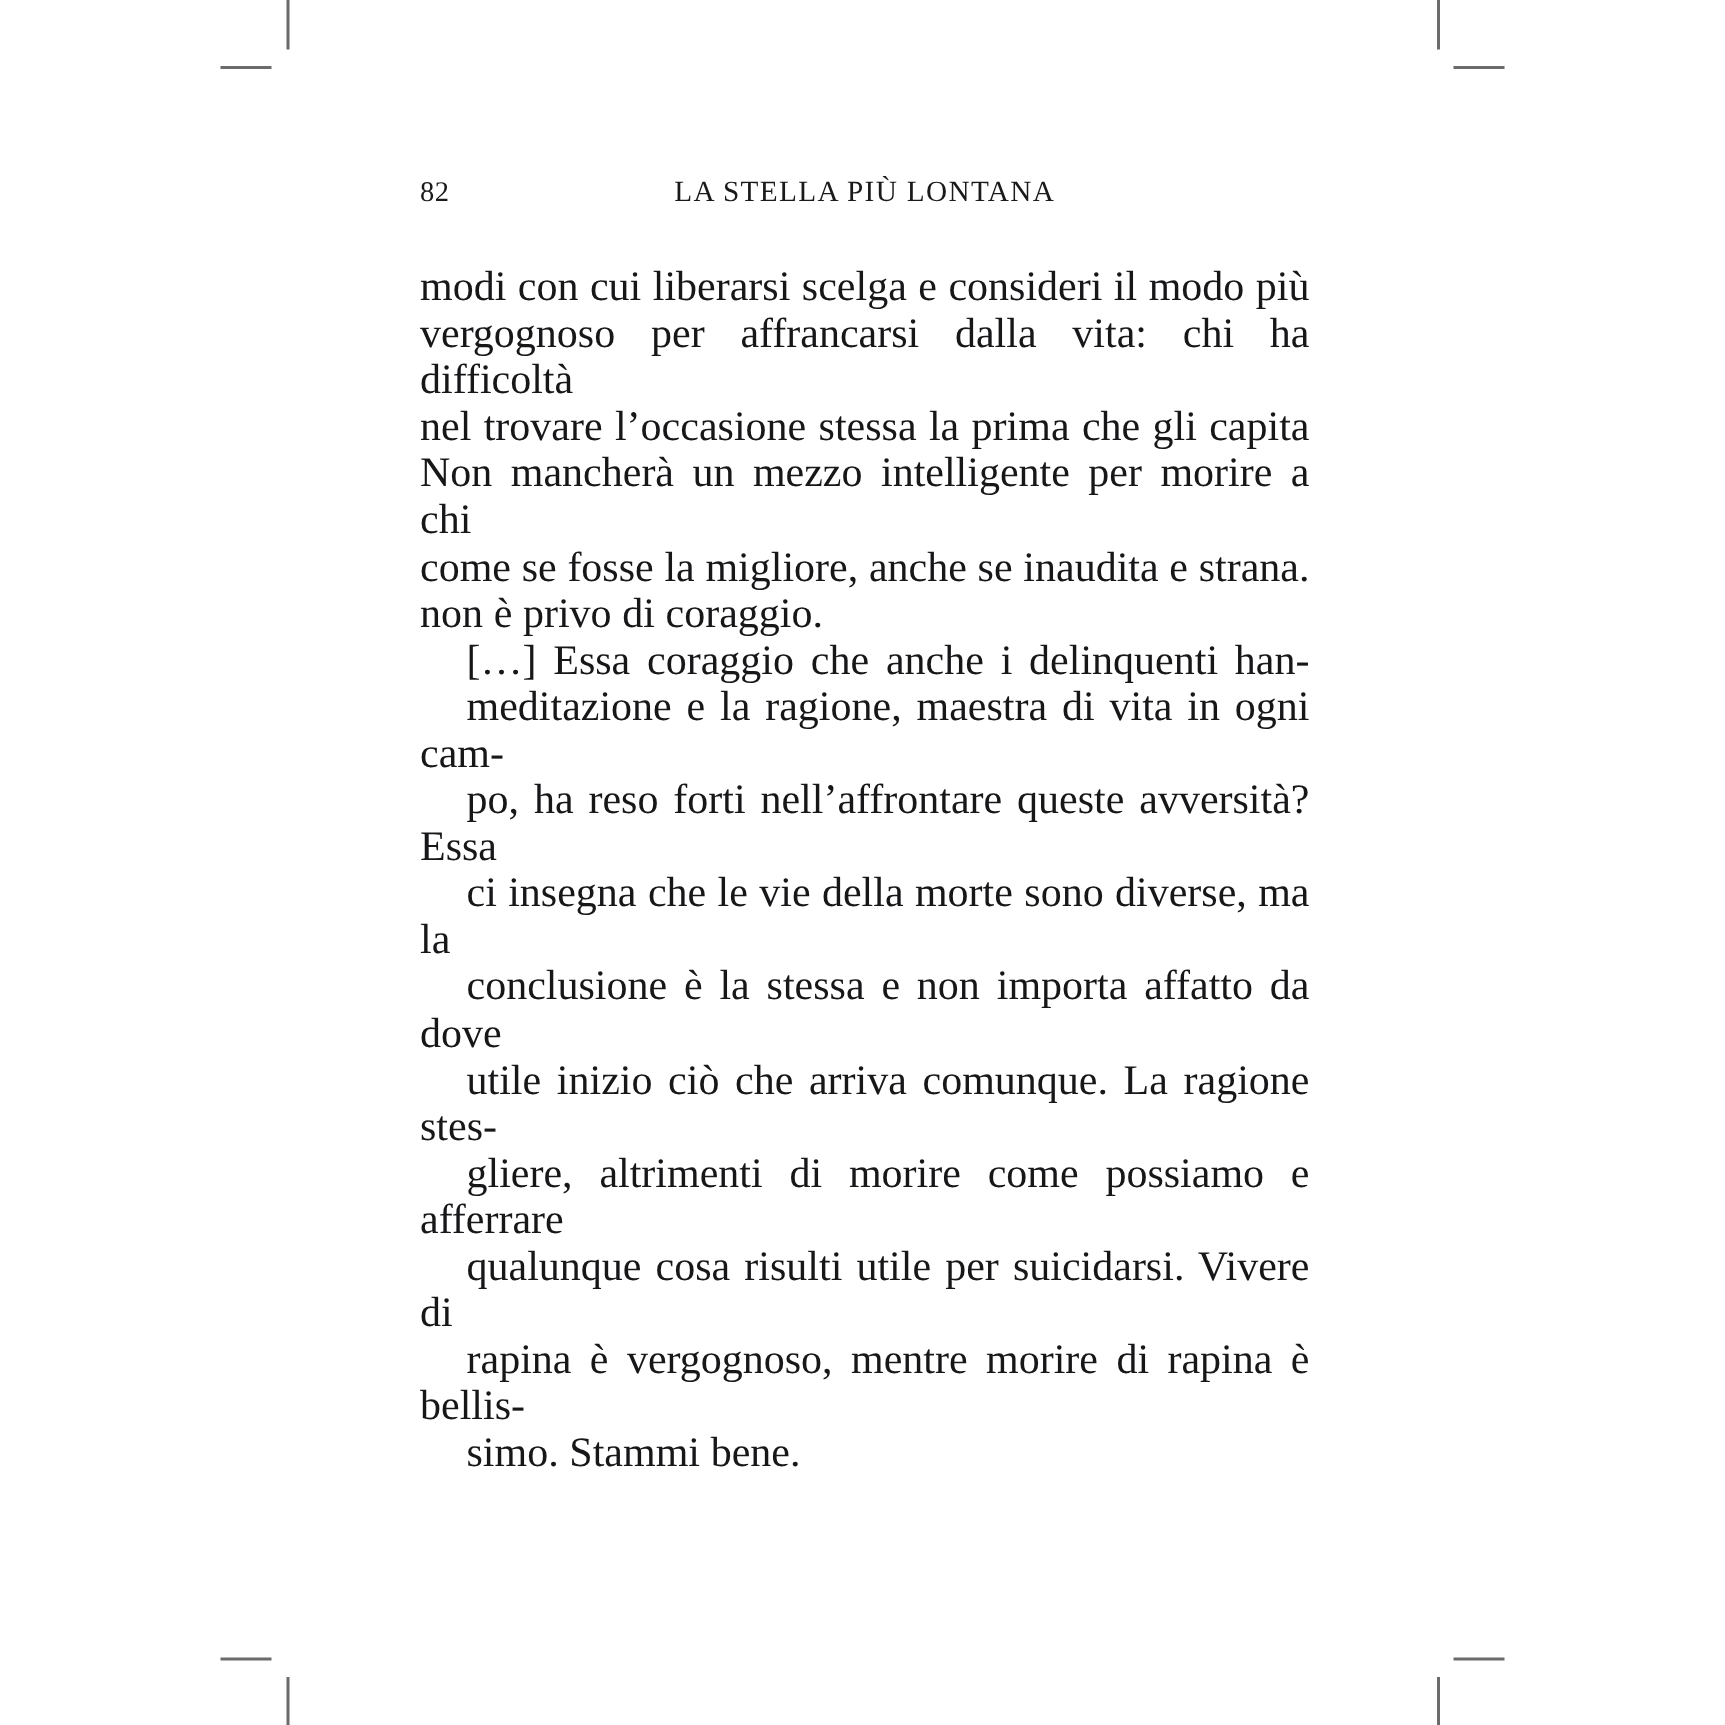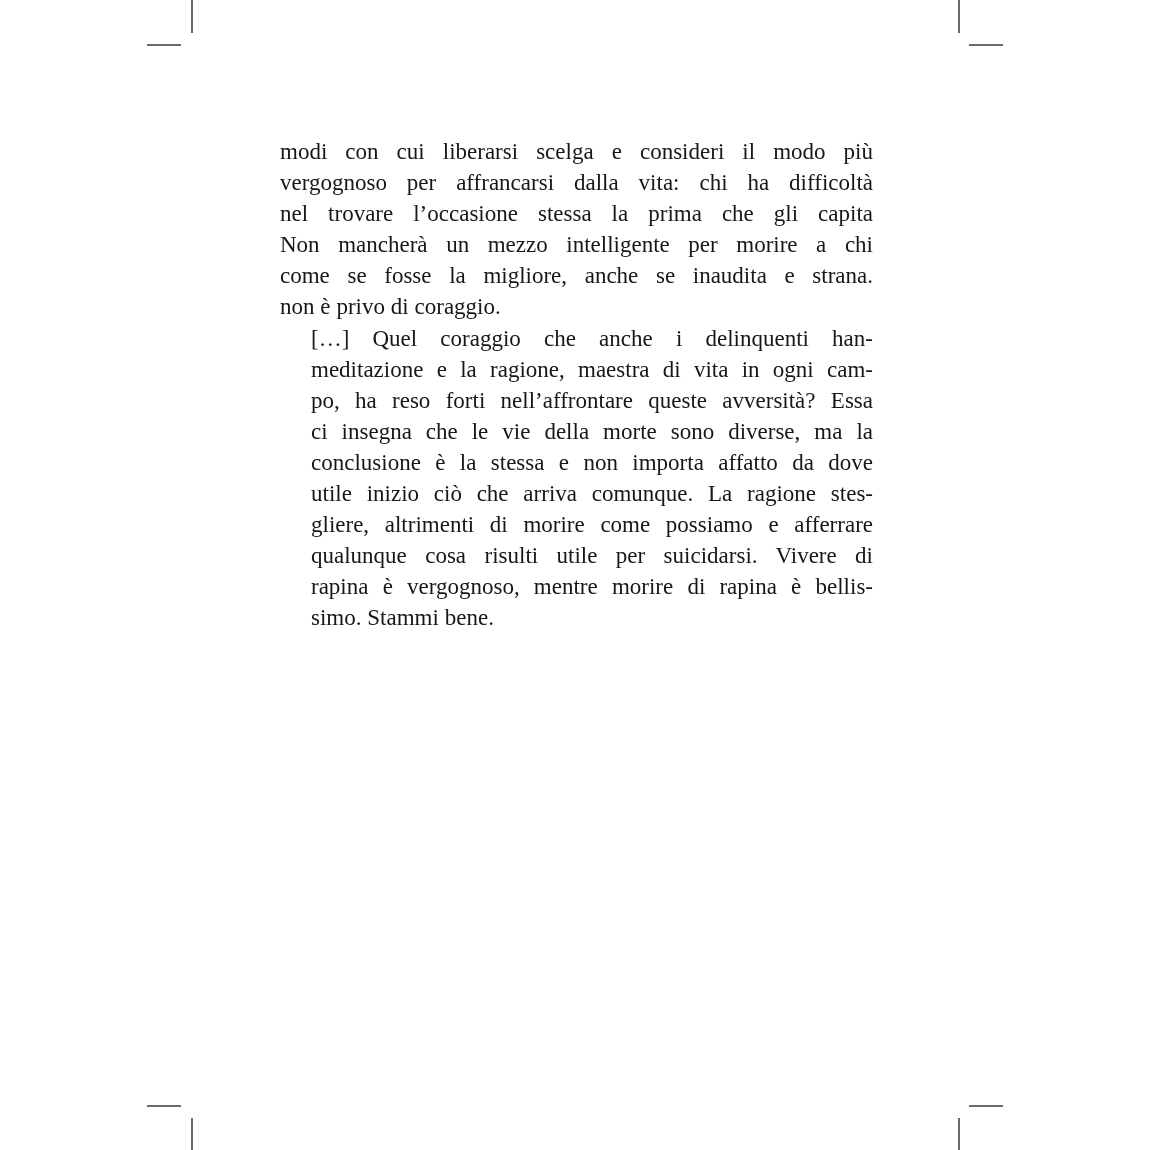--- a/index.html
+++ b/index.html
@@ -72,21 +72,21 @@
     white-space: nowrap;
   }
 
   
   .body-copy {
     margin-top: 18px;
   }
 
   .para {
     margin: 0;
-    font-size: 23px;
+    font-size: 28px;
     line-height: 31.1px;
     color: #17171a;
     text-align: justify;
     text-align-last: left;
     word-spacing: 0.1px;
   }
 
   .para.indented {
     text-indent: 31px;
   }
@@ -114,32 +114,36 @@
   <div class="crop-mark crop-h crop-tl-h"></div>
   <div class="crop-mark crop-v crop-tr-v"></div>
   <div class="crop-mark crop-h crop-tr-h"></div>
   <div class="crop-mark crop-v crop-bl-v"></div>
   <div class="crop-mark crop-h crop-bl-h"></div>
   <div class="crop-mark crop-v crop-br-v"></div>
   <div class="crop-mark crop-h crop-br-h"></div>
 
   <div class="text-block">
 
+    <div class="running-head">
+      <span class="folio">82</span>
+      <span class="head-title">LA STELLA PIÙ LONTANA</span>
+    </div>
 
     <div class="body-copy">
         <p class="para">
           <span class="ln">modi con cui liberarsi scelga e consideri il modo più</span>
           <span class="ln">vergognoso per affrancarsi dalla vita: chi ha difficoltà</span>
           <span class="ln">nel trovare l’occasione stessa la prima che gli capita</span>
           <span class="ln">Non mancherà un mezzo intelligente per morire a chi</span>
           <span class="ln">come se fosse la migliore, anche se inaudita e strana.</span>
           <span class="ln last">non è privo di coraggio.</span>
         </p>
         <p class="para indented">
-          <span class="ln indent-first">[…] Quel coraggio che anche i delinquenti han-</span>
+          <span class="ln indent-first">[…] Essa coraggio che anche i delinquenti han-</span>
           <span class="ln">meditazione e la ragione, maestra di vita in ogni cam-</span>
           <span class="ln">po, ha reso forti nell’affrontare queste avversità? Essa</span>
           <span class="ln">ci insegna che le vie della morte sono diverse, ma la</span>
           <span class="ln">conclusione è la stessa e non importa affatto da dove</span>
           <span class="ln">utile inizio ciò che arriva comunque. La ragione stes-</span>
           <span class="ln">gliere, altrimenti di morire come possiamo e afferrare</span>
           <span class="ln">qualunque cosa risulti utile per suicidarsi. Vivere di</span>
           <span class="ln">rapina è vergognoso, mentre morire di rapina è bellis-</span>
           <span class="ln last">simo. Stammi bene.</span>
         </p>

